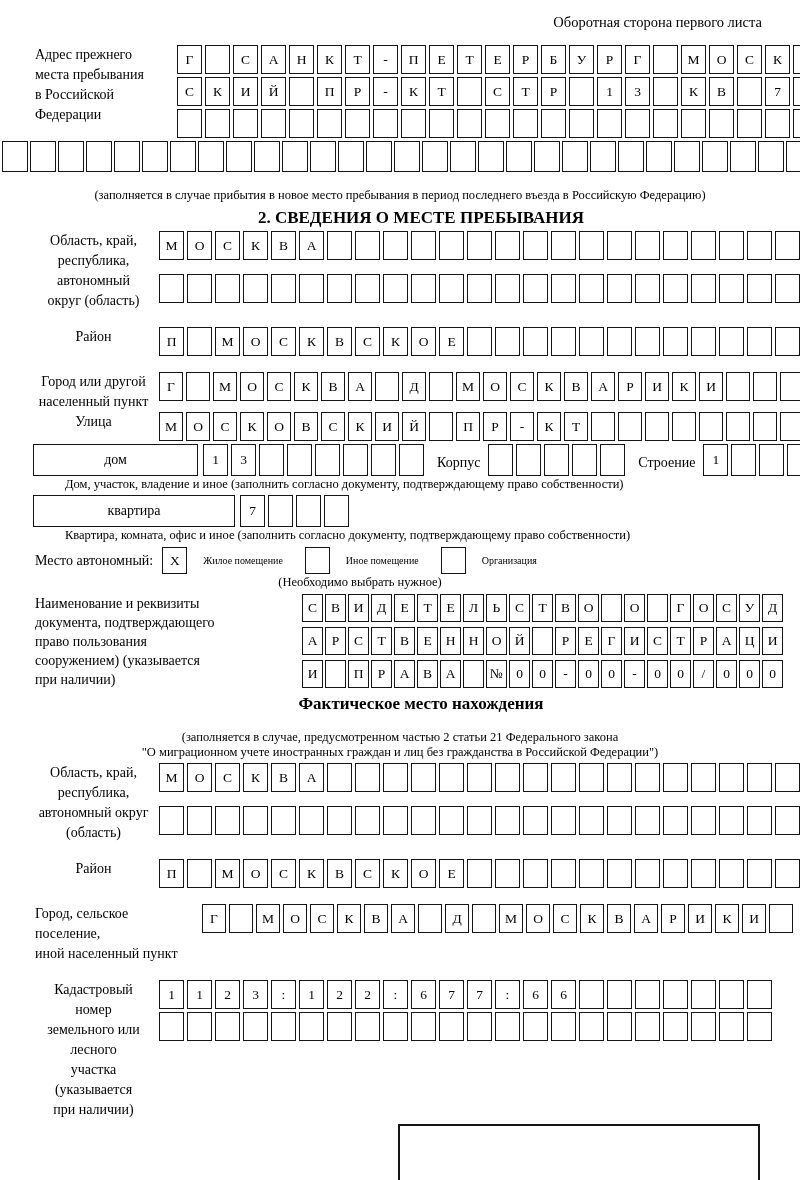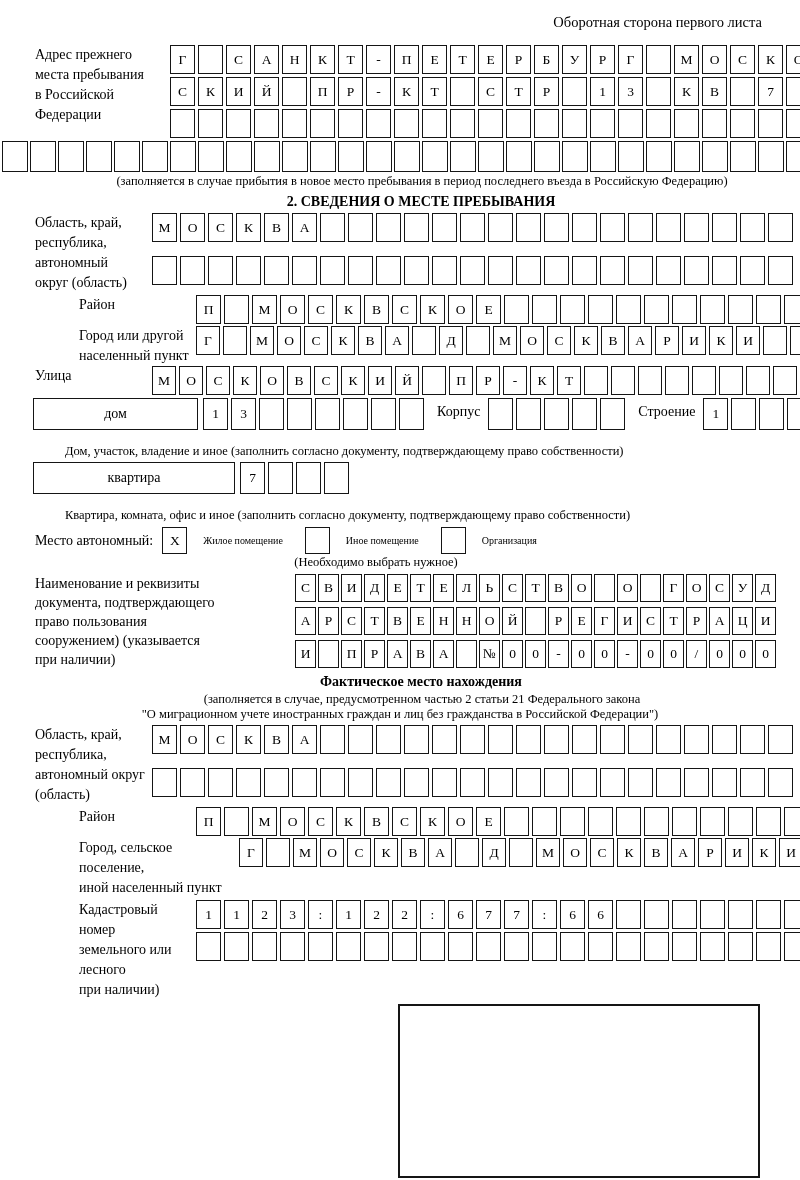--- a/index.html
+++ b/index.html
@@ -1,54 +1,54 @@
 <!DOCTYPE html>
 <html><head>
 <meta charset="utf-8">
 <style>
   html,body{margin:0;padding:0;background:#fff;}
   body{width:800px;height:1180px;overflow:hidden;}
   .page{width:800px;height:1180px;background:#fff;color:#000;
         font-family:"Liberation Serif","DejaVu Serif",serif;}
   .header-note{margin:14px 38px 0 0;text-align:right;font-size:14.5px;padding-left:20px;}
-  .flexrow{display:flex;align-items:flex-start;}
+  .flexrow{display:flex;align-items:flex-start;gap:7px;}
   .label-col{flex:none;font-size:14px;line-height:20px;}
   .ml35{margin-left:35px;}
   .w-labelA{width:135px;}
-  .w-label2{width:117px;}
+  .w-label2{width:117px;text-align:center;}
   .w-label3{width:160px;}
   .w-labeldoc{width:260px;line-height:19px;}
   .stack{display:flex;flex-direction:column;}
   .gap3{row-gap:3px;} .gap5{row-gap:5px;} .gap14{row-gap:14px;}
   .cells{display:flex;}
   .cell{flex:none;width:23px;height:27px;border:1.6px solid #151515;margin-right:3px;
         display:flex;align-items:center;justify-content:center;font-size:13.5px;background:#fff;}
   .cells-t .cell{width:22px;}
   .cells-xs .cell{width:19px;height:26px;margin-right:2px;}
   .fullrow{margin:3px 0 0 2px;}
   .fullrow .cell{width:24px;height:29px;margin-right:2px;border-width:1.8px;}
   .caption{font-size:12.5px;line-height:15px;}
   .center{text-align:center;}
   .indent65{margin-left:65px;}
-  .mt1{margin-top:14px;} .mt2{margin-top:2px;padding-left:44px;} .mt3{margin-top:3px;} .mt4{margin-top:4px;} .mt6{margin-top:6px;} .mt14{margin-top:14px;}
-  .title2{text-align:center;font-weight:bold;font-size:14px;margin-top:5px;padding-left:42px;}
-  .dom-row{display:flex;margin-left:33px;margin-top:3px;align-items:flex-start;}
+  .mt1{margin-top:1px;} .mt2{margin-top:16px;} .mt3{margin-top:3px;} .mt4{margin-top:4px;} .mt6{margin-top:6px;} .mt14{margin-top:14px;}
+  .title2{text-align:center;font-weight:bold;font-size:17px;margin-top:5px;padding-left:42px;}
+  .dom-row{display:flex;margin-left:33px;margin-top:3px;align-items:center;}
   .dom-row .cell{height:30px;}
   .wide-box{flex:none;border:1.6px solid #151515;height:30px;display:flex;align-items:center;
             justify-content:center;font-size:14px;background:#fff;}
   .dom-box{width:163px;margin-right:5px;}
   .kv-box{width:200px;margin-right:5px;}
   .inline-label{flex:none;font-size:14px;margin:6px 8px 0 10px;}
   .mesto-row{display:flex;align-items:center;margin:4px 0 0 35px;font-size:14px;}
   .opts{display:flex;align-items:center;}
   .opt-box{flex:none;display:inline-flex;width:23px;height:25px;border:1.6px solid #151515;
            align-items:center;justify-content:center;font-size:13.5px;margin:0 16px 0 22px;background:#fff;}
   .opts .opt-box:first-child{margin-left:9px;}
   .opt-label{font-size:10px;}
-  .mesto-caption{width:720px;text-align:center;margin-top:1px;padding-left:16px;}
+  .mesto-caption{width:720px;text-align:center;margin-top:1px;}
   .stamp-box{width:358px;height:170px;border:2px solid #151515;margin:4px 0 0 398px;background:#fff;}
 </style>
 </head>
 <body>
 
 <div class="page">
 
   <div class="header-note">Оборотная сторона первого листа</div>
 
   <div class="flexrow mt14">
@@ -581,20 +581,21 @@
         <div class="cell filled">К</div>
         <div class="cell filled">И</div>
         <div class="cell"></div>
       </div>
   </div>
 
   <div class="flexrow mt2">
     <div class="label-col w-label2 ml35">
       <div>Кадастровый номер</div>
       <div>земельного или лесного</div>
+      <div>участка (указывается</div>
       <div>при наличии)</div>
     </div>
     <div class="stack gap3">
       <div class="cells">
           <div class="cell filled">1</div>
           <div class="cell filled">1</div>
           <div class="cell filled">2</div>
           <div class="cell filled">3</div>
           <div class="cell filled">:</div>
           <div class="cell filled">1</div>

